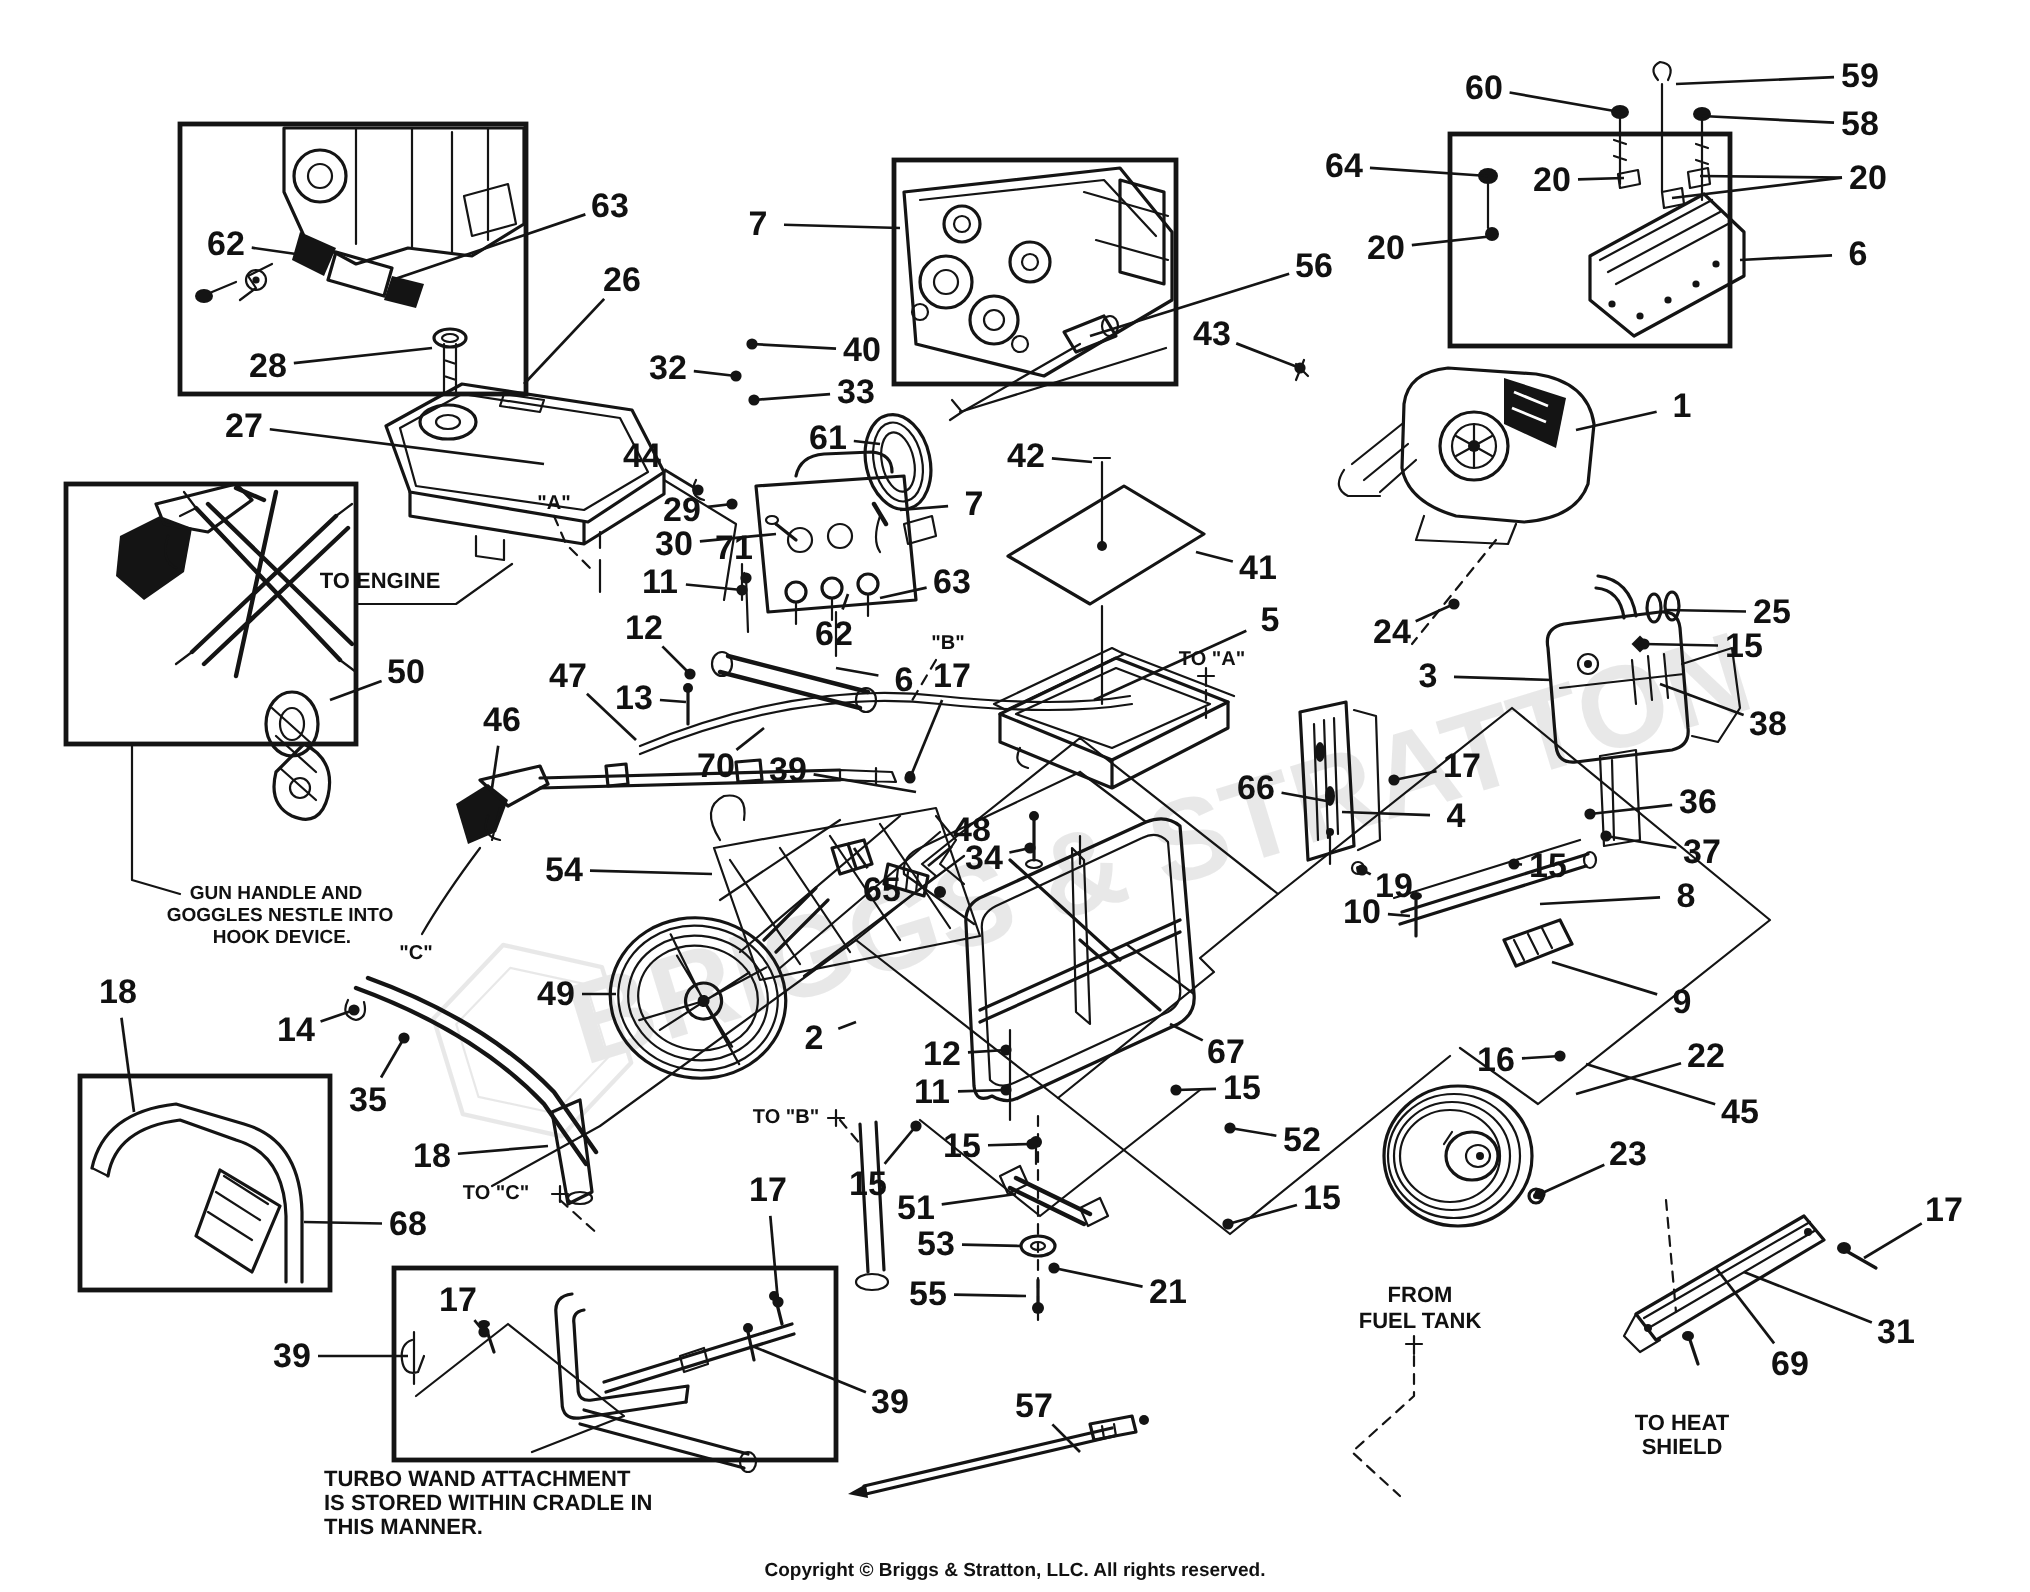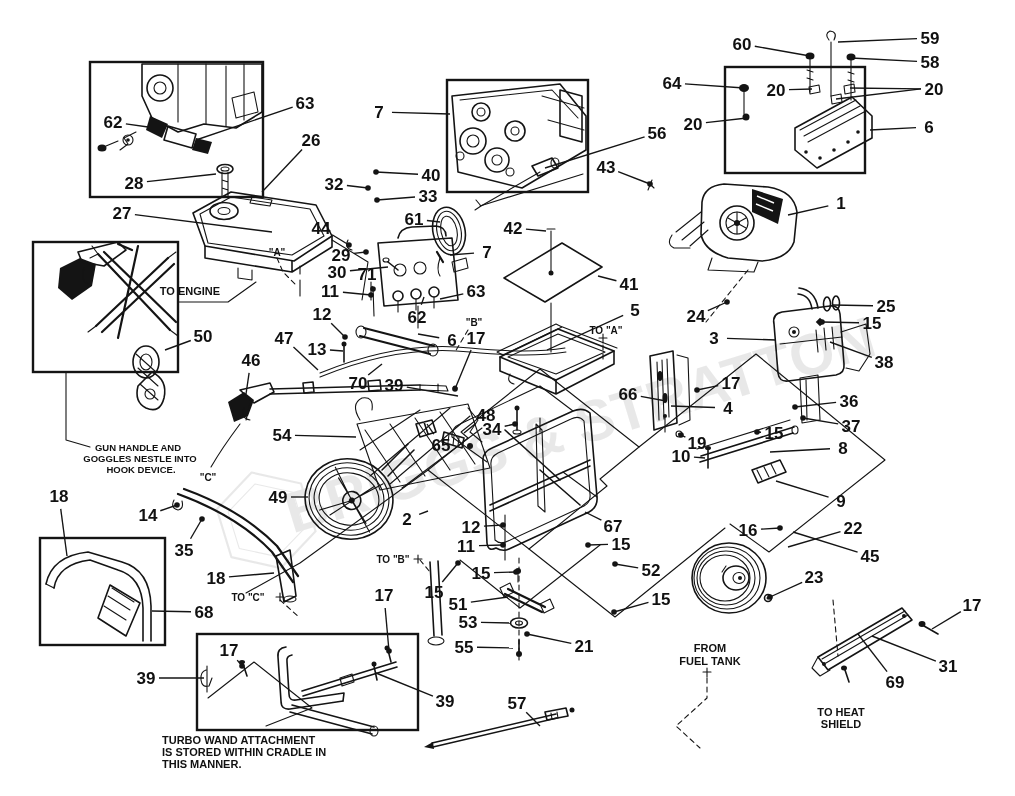--- a/index.html
+++ b/index.html
@@ -596,13 +596,14 @@
         <text x="162" y="740" class="an" font-size="11" text-anchor="start">TURBO WAND ATTACHMENT</text>
         <text x="162" y="752" class="an" font-size="11" text-anchor="start">IS STORED WITHIN CRADLE IN</text>
         <text x="162" y="764" class="an" font-size="11" text-anchor="start">THIS MANNER.</text>
         <text x="710" y="648" class="an" font-size="11" text-anchor="middle">FROM</text>
         <text x="710" y="661" class="an" font-size="11" text-anchor="middle">FUEL TANK</text>
         <text x="841" y="712" class="an" font-size="11" text-anchor="middle">TO HEAT</text>
         <text x="841" y="724" class="an" font-size="11" text-anchor="middle">SHIELD</text>
       </g>
 </svg>
 
+<div id="copyright">Copyright © Briggs &amp; Stratton, LLC. All rights reserved.</div>
 </div>
 
 </body></html>

